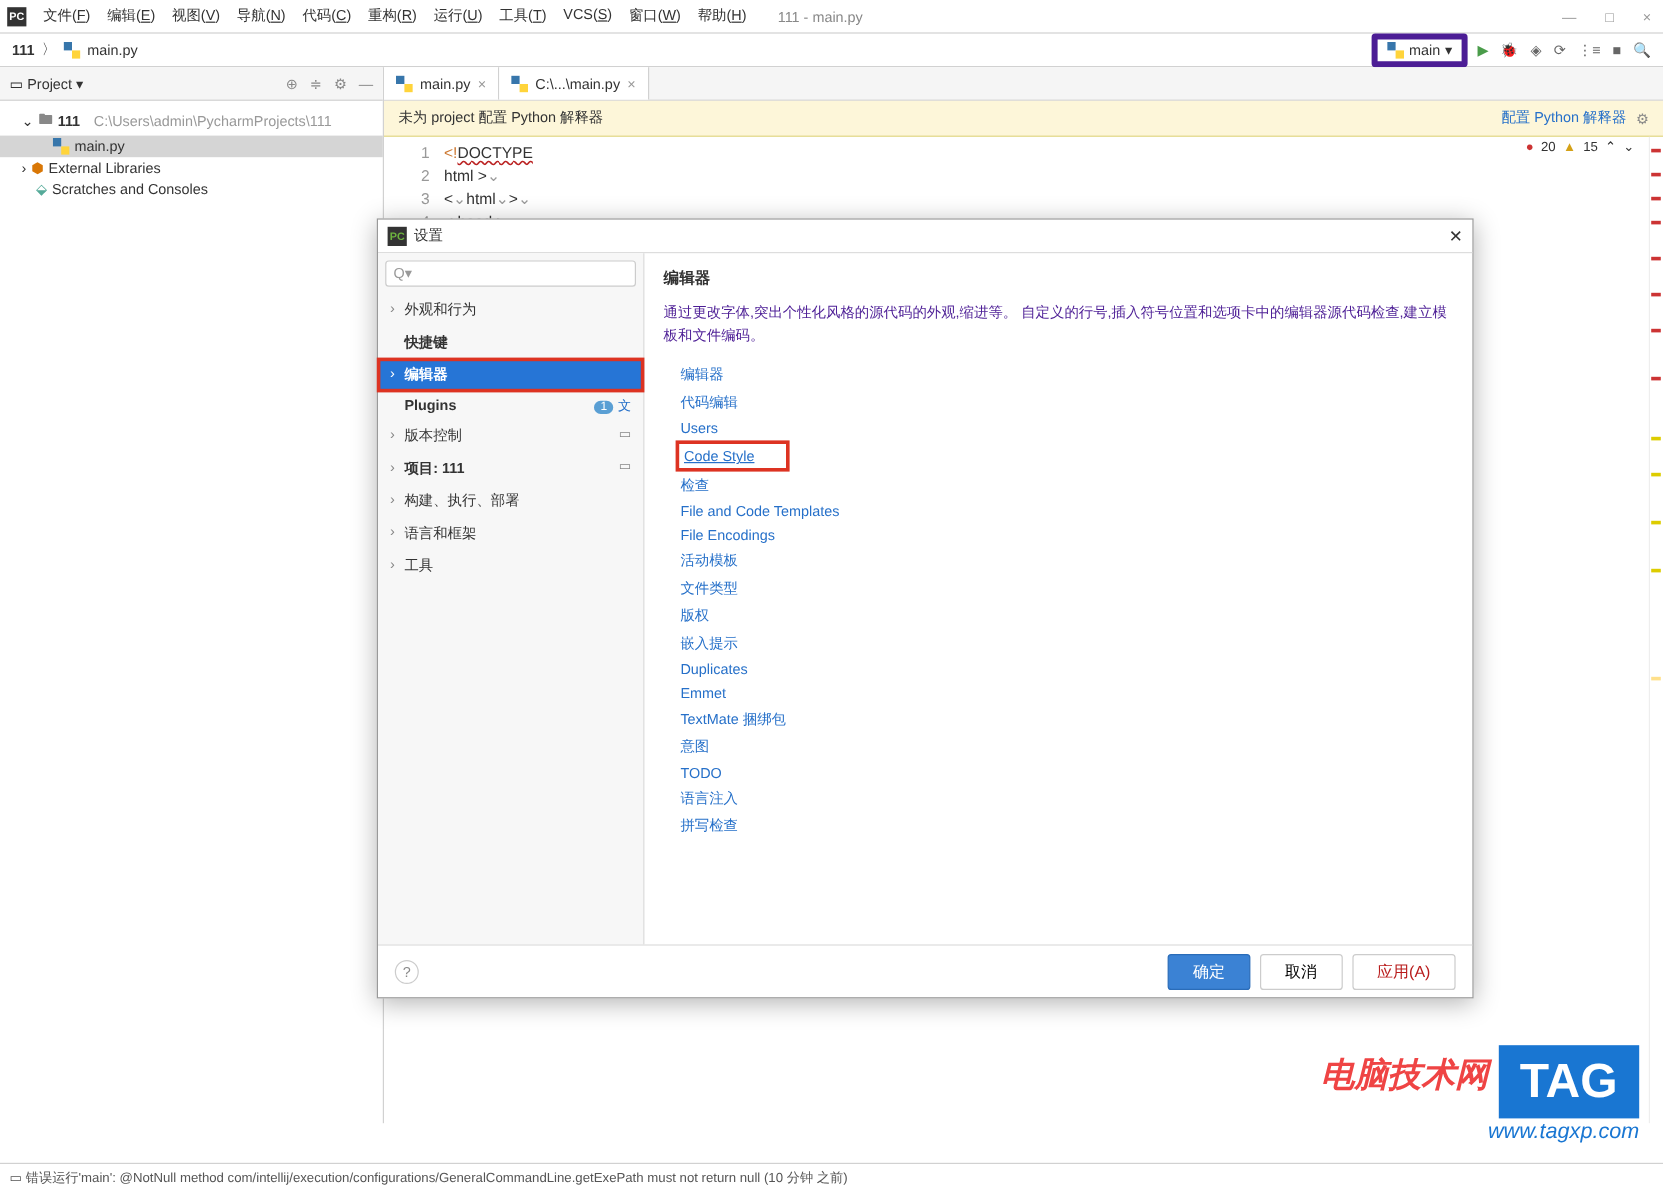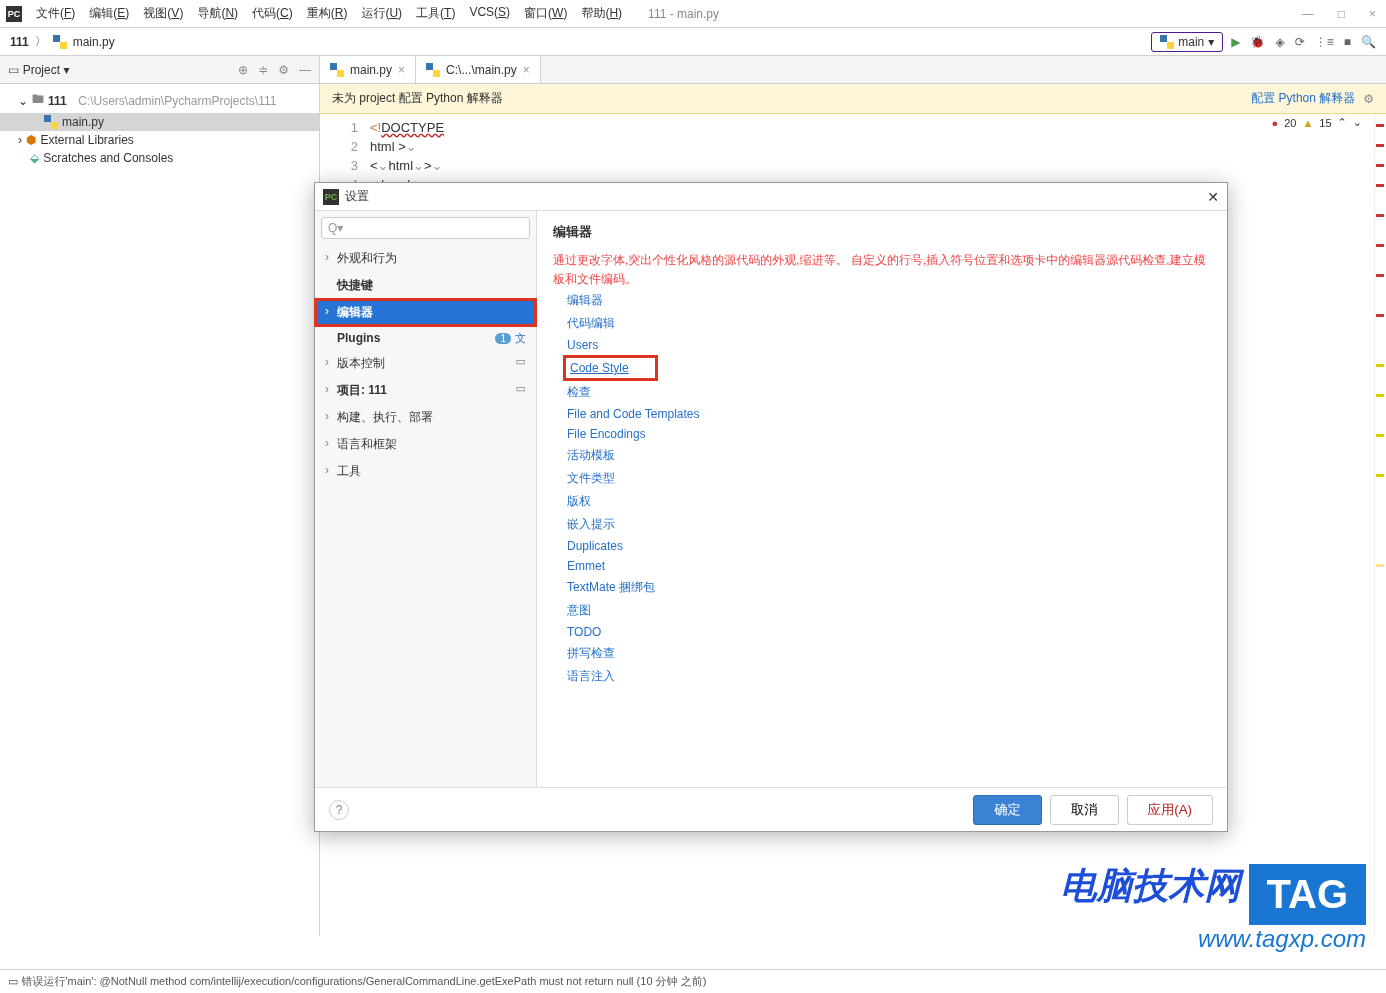--- a/index.html
+++ b/index.html
@@ -12,21 +12,21 @@
 .menu-item { padding: 2px 6px; cursor: pointer; }
 .menu-item u { text-decoration: underline; }
 .title-text { margin-left: 20px; color: #888; }
 .window-controls { margin-left: auto; display: flex; gap: 16px; color: #999; }
 .window-controls span { cursor: pointer; padding: 0 4px; }
 
 
 .nav-bar { height: 28px; display: flex; align-items: center; padding: 0 10px; border-bottom: 1px solid #d1d1d1; }
 .breadcrumb { display: flex; align-items: center; gap: 6px; }
 .run-config { margin-left: auto; display: flex; align-items: center; gap: 8px; }
-.run-select { border: 1px solid #4c1d95; padding: 2px 8px; border-radius: 3px; display: flex; align-items: center; gap: 4px; }
+.run-select { border: 5px solid #4c1d95; padding: 2px 8px; border-radius: 3px; display: flex; align-items: center; gap: 4px; }
 .toolbar-icons { display: flex; gap: 10px; color: #666; }
 .toolbar-icons .run { color: #4a9c4a; }
 
 
 .main { display: flex; height: 880px; }
 .sidebar { width: 320px; border-right: 1px solid #d1d1d1; }
 .sidebar-header { height: 28px; display: flex; align-items: center; padding: 0 8px; border-bottom: 1px solid #d1d1d1; background: #f5f5f5; }
 .sidebar-header .title { flex: 1; }
 .sidebar-header .icons { display: flex; gap: 10px; color: #888; }
 .tree { padding: 4px 0; }
@@ -68,39 +68,39 @@
 .search-box { margin: 6px; padding: 3px 6px; border: 1px solid #ccc; border-radius: 3px; background: #fff; color: #999; }
 .settings-item { padding: 5px 10px 5px 22px; cursor: pointer; position: relative; }
 .settings-item.expandable::before { content: '›'; position: absolute; left: 10px; color: #888; }
 .settings-item.selected { background: #2675d6; color: #fff; }
 .settings-item.selected::before { color: #fff; }
 .settings-item.highlighted { outline: 3px solid #d32; outline-offset: -2px; }
 .settings-item .badge { float: right; color: #888; font-size: 11px; }
 .settings-item .badge-blue { background: #5a9fd4; color: #fff; border-radius: 8px; padding: 0 5px; font-size: 10px; margin-right: 4px;}
 .settings-content { flex: 1; padding: 12px 16px; }
 .settings-content h3 { font-size: 13px; font-weight: bold; margin-bottom: 10px; }
-.settings-content .desc { color: #ef4444; line-height: 1.6; }
+.settings-content .desc { color: #4c1d95; line-height: 1.6; margin-bottom: 12px; }
 .settings-links { margin-left: 14px; }
 .settings-links a { display: block; color: #2670c9; text-decoration: none; padding: 3px 0; cursor: pointer; }
 .settings-links a.boxed { border: 3px solid #d32; display: inline-block; padding: 3px 26px 3px 4px; text-decoration: underline; margin-left:-4px; }
 .dialog-footer { height: 44px; border-top: 1px solid #ddd; display: flex; align-items: center; padding: 0 14px; gap: 8px; }
 .dialog-footer .help { width: 20px; height: 20px; border: 1px solid #ccc; border-radius: 50%; display: flex; align-items: center; justify-content: center; color: #888; }
 .dialog-footer .spacer { flex: 1; }
 .dialog-footer button { padding: 5px 20px; border: 1px solid #ccc; background: #fff; border-radius: 3px; cursor: pointer; }
 .dialog-footer button.primary { background: #3b82d4; color: #fff; border-color: #2a6cb8; }
 .dialog-footer button:disabled { color: #b91c1c; }
 
 
 .status-bar { position: absolute; bottom: 0; left: 0; right: 0; height: 24px; border-top: 1px solid #d1d1d1; display: flex; align-items: center; padding: 0 8px; font-size: 11px; color: #555; background: #fff; }
 
 
 .watermark { position: absolute; right: 20px; bottom: 40px; text-align: right; pointer-events: none; }
-.watermark .cn { color: #1d4ed8; font-size: 36px; font-weight: bold; font-style: italic; }
+.watermark .cn { color: #ef4444; font-size: 28px; font-weight: bold; font-style: italic; }
 .watermark .tag { display: inline-block; background: #1976d2; color: #ffffff; font-size: 40px; font-weight: bold; padding: 8px 18px; margin-left: 8px; vertical-align: middle; }
-.watermark .url { color: #1976d2; font-size: 24px; font-style: italic; }
+.watermark .url { color: #1976d2; font-size: 18px; font-style: italic; }
 
 svg.py { width: 14px; height: 14px; }
 </style>
 </head>
 <body>
 
 <div class="title-bar">
   <div class="app-icon">PC</div>
   <div class="menu-bar">
     <span class="menu-item">文件(<u>F</u>)</span>
@@ -289,22 +289,22 @@
         <a>File Encodings</a>
         <a>活动模板</a>
         <a>文件类型</a>
         <a>版权</a>
         <a>嵌入提示</a>
         <a>Duplicates</a>
         <a>Emmet</a>
         <a>TextMate 捆绑包</a>
         <a>意图</a>
         <a>TODO</a>
+        <a>语言注入</a>
         <a>拼写检查</a>
-        <a>语言注入</a>
       </div>
     </div>
   </div>
   <div class="dialog-footer">
     <div class="help">?</div>
     <div class="spacer"></div>
     <button class="primary">确定</button>
     <button>取消</button>
     <button disabled="">应用(A)</button>
   </div>

